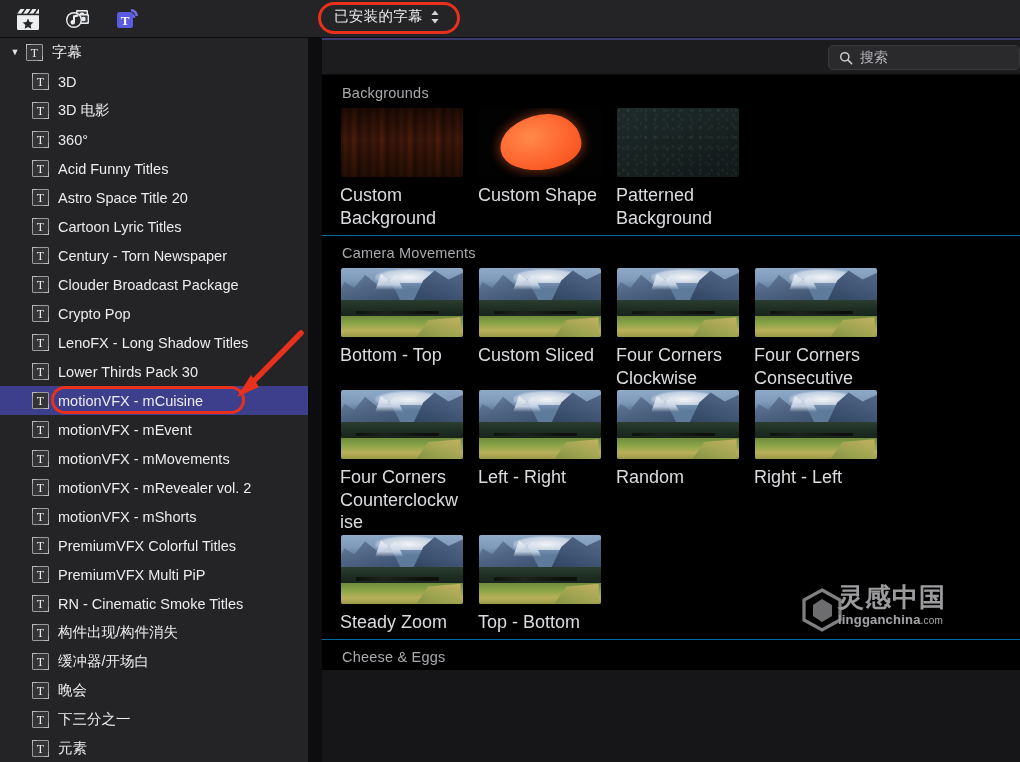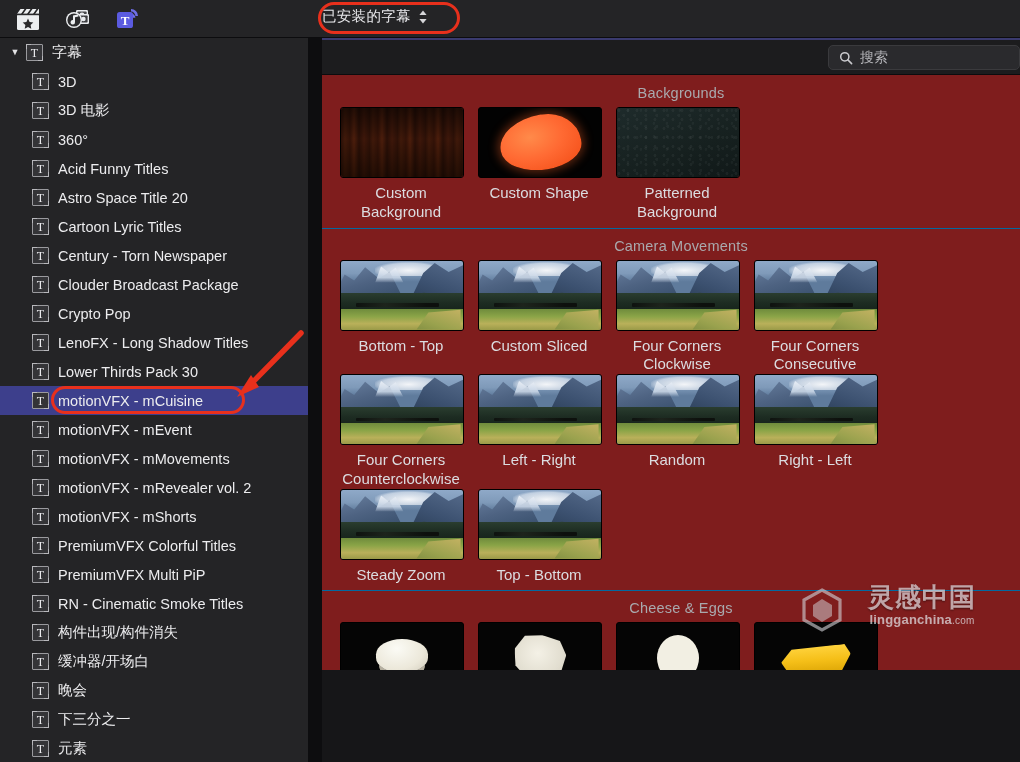--- a/index.html
+++ b/index.html
@@ -18,21 +18,21 @@
     background: #242426;
     border-bottom: 1px solid #0c0c0e;
     display: flex; align-items: center;
   }
   .tool-icons { display: flex; align-items: center; gap: 20px; padding-left: 14px; }
   .ticon { width: 30px; height: 26px; position: relative; cursor: default; display:block; }
 
   .browser-popup {
     position: absolute; left: 322px; top: 5px;
     display: flex; align-items: center; gap: 7px;
-    padding: 2px 10px 3px 0;
+    padding: 2px 10px 3px 12px;
     color: #e9e9ec; font-size: 14.5px; letter-spacing: .3px;
     white-space: nowrap;
   }
   .popup-arrows { display: flex; flex-direction: column; align-items: center; line-height: 0.62; font-size: 11px; color: #d6d6d9; }
   
   .annot-ellipse-popup {
     position: absolute; left: 318px; top: 2px; width: 142px; height: 32px;
     border: 3px solid #e8301c; border-radius: 18px; pointer-events: none;
   }
 
@@ -77,21 +77,21 @@
   
   .annot-ellipse-row {
     position: absolute; left: 51px; top: 386px; width: 194px; height: 28px;
     border: 3px solid #e8301c; border-radius: 15px; pointer-events: none; z-index: 30;
   }
   .annot-arrow { position: absolute; left: 215px; top: 325px; width: 100px; height: 85px; pointer-events: none; z-index: 31; }
 
   
   .main {
     position: absolute; left: 322px; top: 38px; width: 698px; height: 632px;
-    background: #7f1d1d; overflow: hidden; text-align: center;
+    background: #000000; overflow: hidden;
   }
   .main-top-accent {
     position: absolute; left: 0; top: 0; width: 698px; height: 2px; background: #3a3a6e;
   }
   .search-bar {
     position: absolute; left: 0; top: 2px; width: 698px; height: 35px;
     background: #1c1c1e; border-bottom: 1px solid #0c0c0e;
   }
   .search-field {
     position: absolute; right: 0px; top: 5px; width: 192px; height: 25px;
@@ -111,21 +111,21 @@
     color: #a9a9ad; font-size: 14.5px; font-weight: normal;
     padding: 9px 0 6px 20px; letter-spacing: .2px;
   }
   .grid { display: flex; flex-wrap: wrap; padding: 0 0 6px 18px; }
   .cell { width: 138px; padding-right: 14px; }
   .thumb {
     width: 124px; height: 71px; border-radius: 3px; overflow: hidden;
     background: #000; position: relative; border: 1px solid #000;
   }
   .cell-label {
-    color: #dcdce0; font-size: 15px; line-height: 1.25;
+    color: #dcdce0; font-size: 18px; line-height: 1.25;
     padding: 6px 2px 0 0; width: 124px; word-wrap: break-word;
   }
 
   
   .art-wood {
     width:100%; height:100%;
     background:
       repeating-linear-gradient(90deg,
         #3d2418 0px, #5a3a24 4px, #47291a 9px, #6b442a 13px,
         #3a2217 18px, #573524 23px, #42281b 28px),

